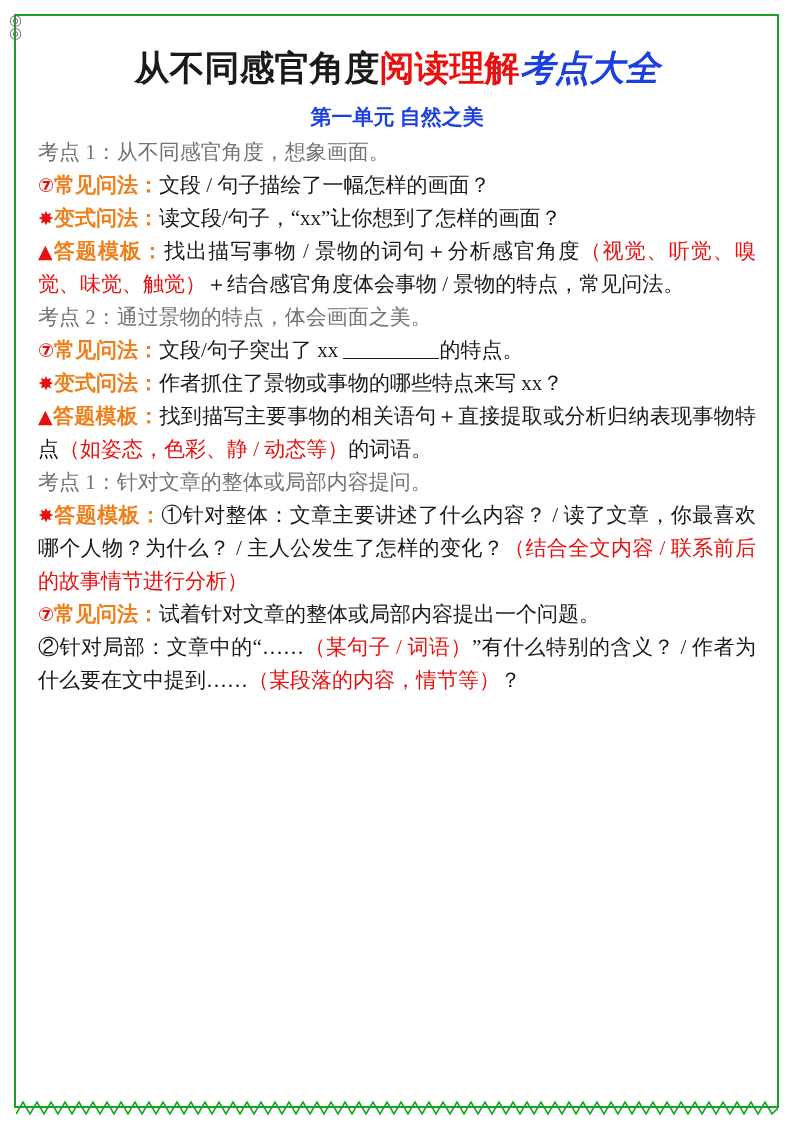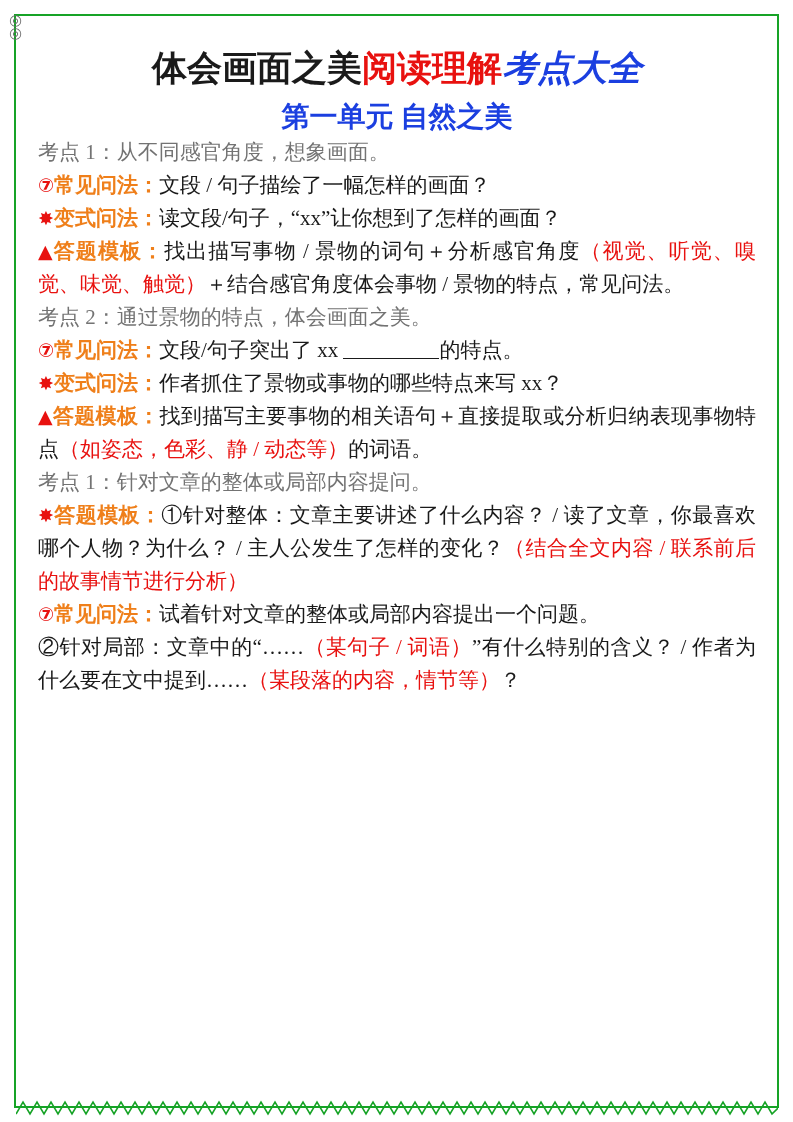--- a/index.html
+++ b/index.html
@@ -58,21 +58,21 @@
     font-family: "Liberation Serif", "DejaVu Serif", serif;
   }
   .doc-title .t-black { color: #1a1a1a; }
   .doc-title .t-red { color: #e8110f; }
   .doc-title .t-blue { color: #1b3fe0; font-style: italic; }
 
   .unit-head {
     text-align: center;
     color: #1b3fe0;
     font-weight: bold;
-    font-size: 28px;
+    font-size: 21px;
     line-height: 34px;
     margin: 6px 0 2px 0;
   }
   .line {
     font-size: 21px;
     line-height: 33px;
     color: #1a1a1a;
     text-align: justify;
     margin: 0;
   }
@@ -111,21 +111,21 @@
 </head>
 <body>
 
 <div class="page">
   <div class="frame"></div>
   <div class="corner-staple">◎<br>◎</div>
 
   <div class="content">
 
     <div class="doc-title">
-      <span class="t-black">体会画面之美</span><span class="t-red">阅读理解</span><span class="t-blue">考点大全</span>
+      <span class="t-black">从不同感官角度</span><span class="t-red">阅读理解</span><span class="t-blue">考点大全</span>
     </div>
 
     <div class="unit-head">第一单元  自然之美</div>
 
     <p class="line">
       <span class="kaodian">考点 1：</span><span class="kaodian">从不同感官角度，想象画面。</span>
     </p>
 
     <p class="line">
       <span class="mark">⑦</span><span class="label-orange">常见问法：</span><span>文段 / 句子描绘了一幅怎样的画面？</span>

